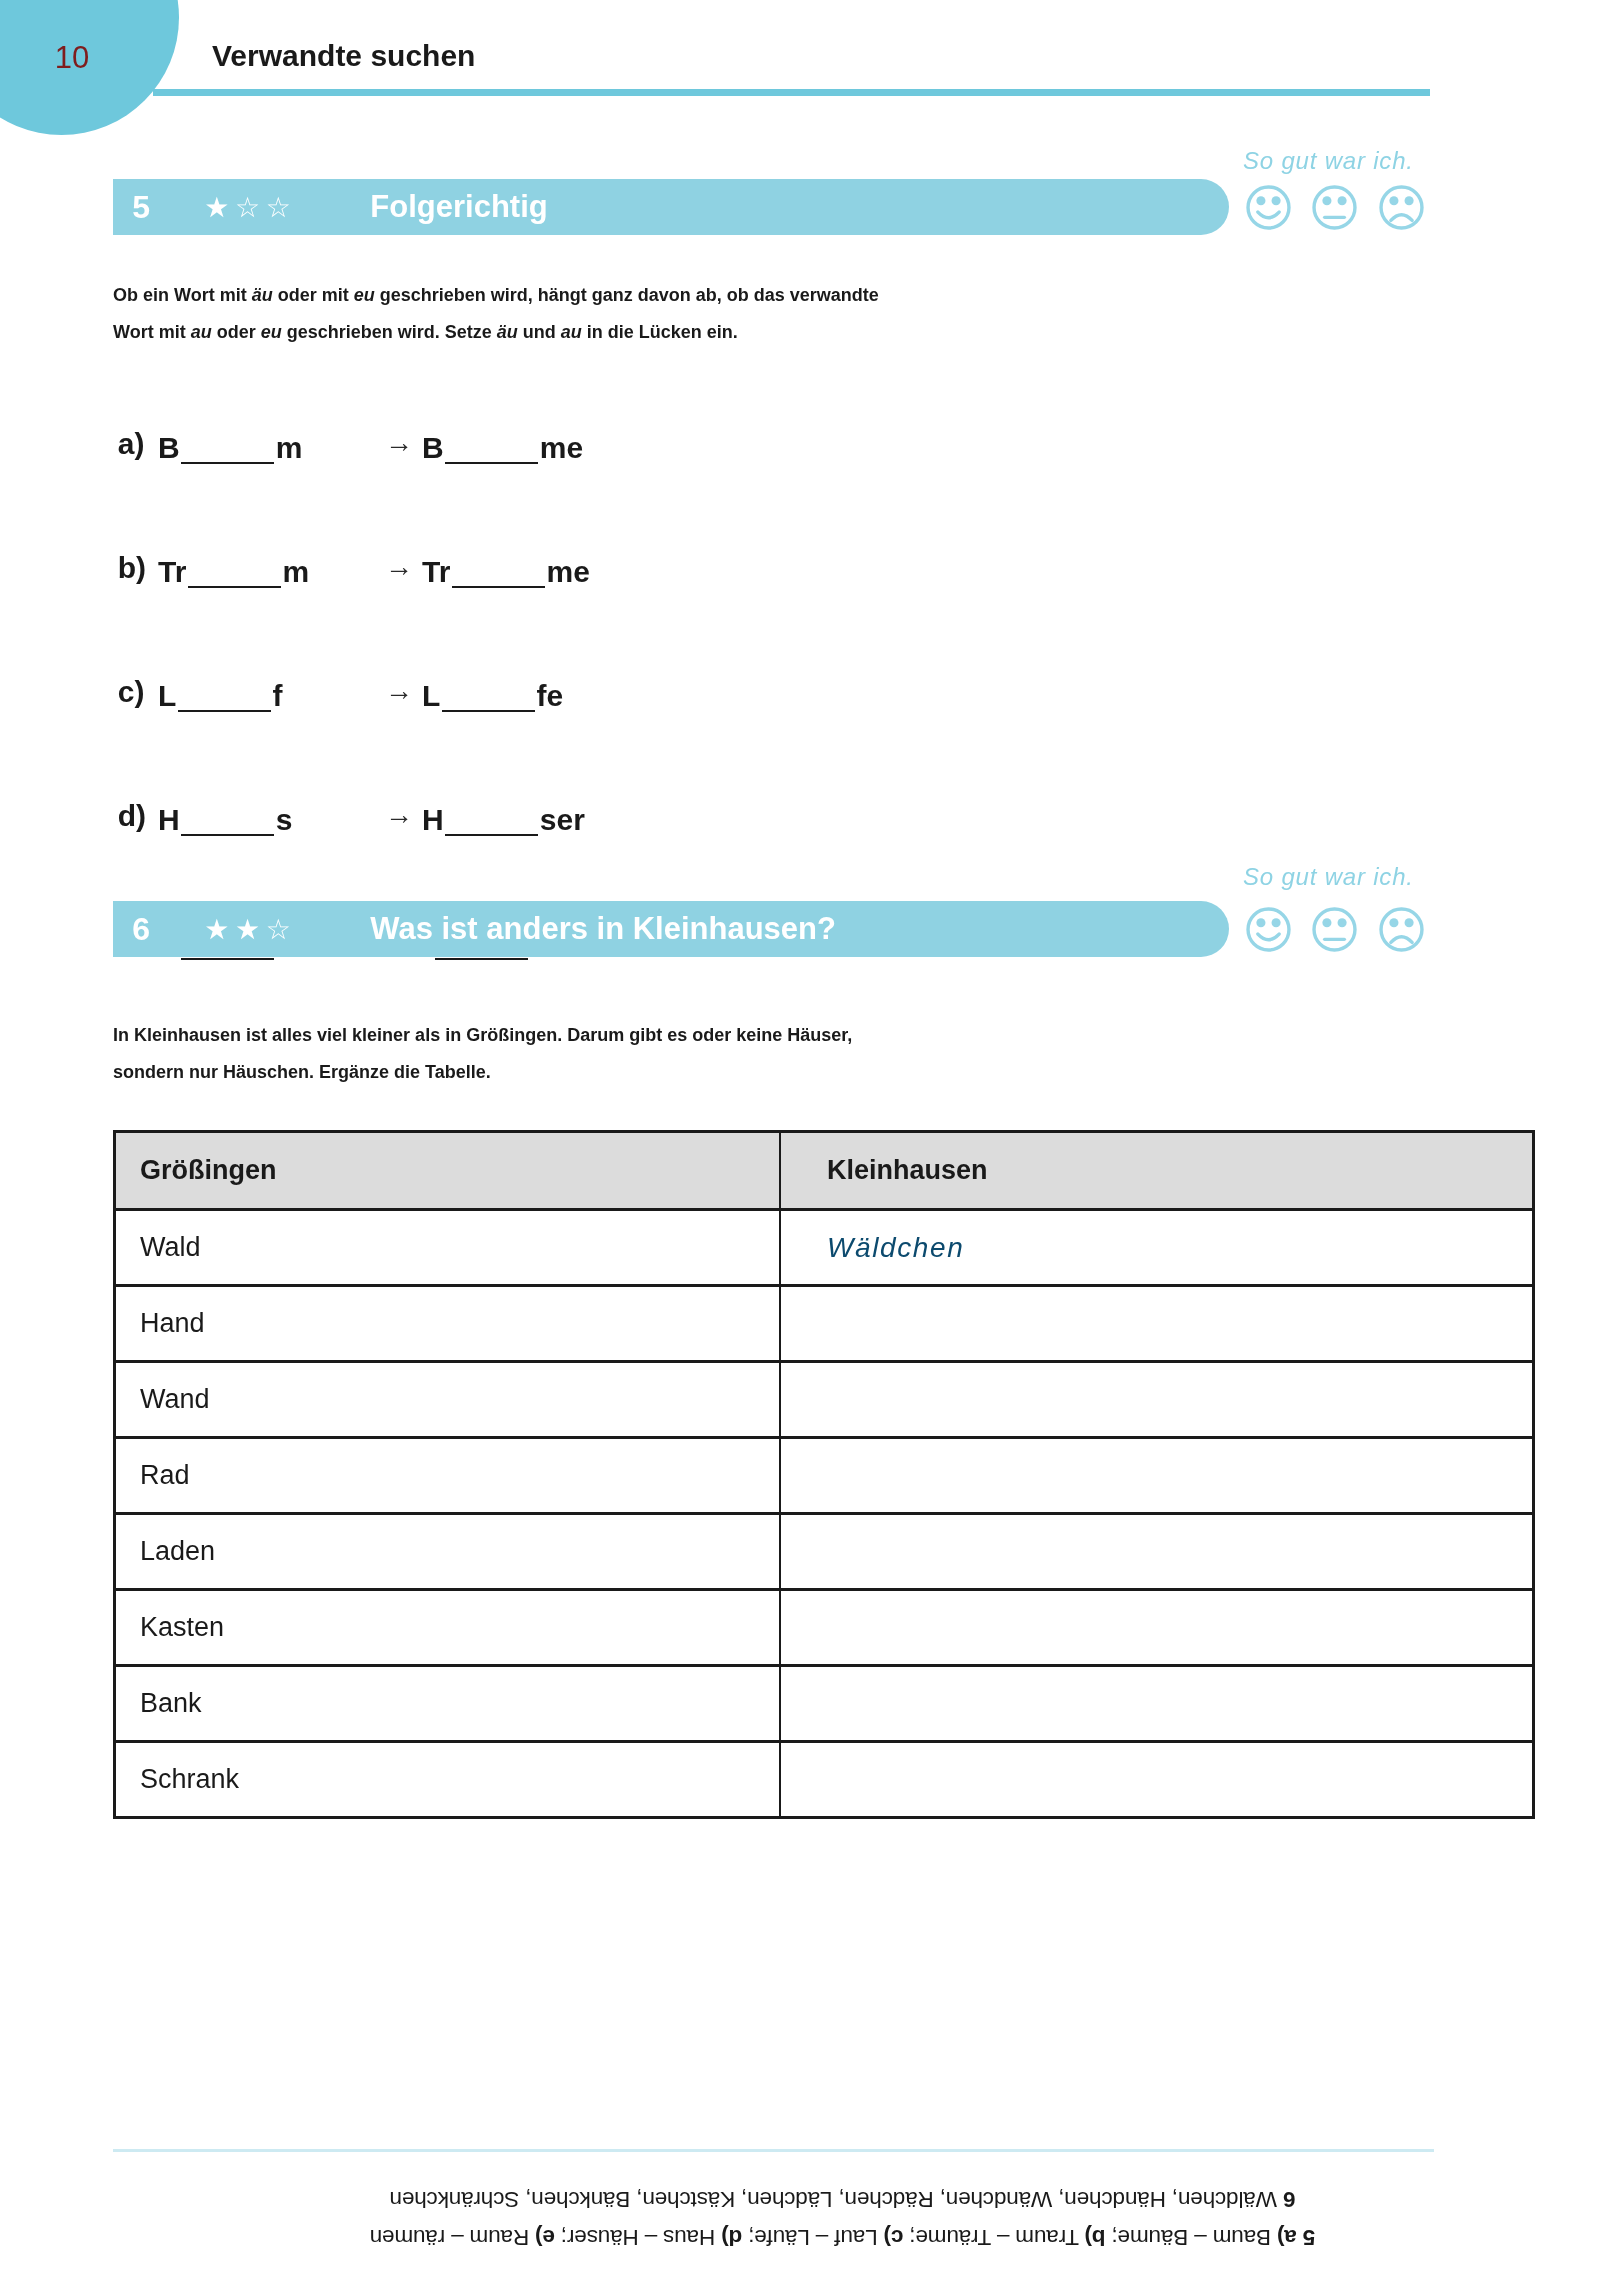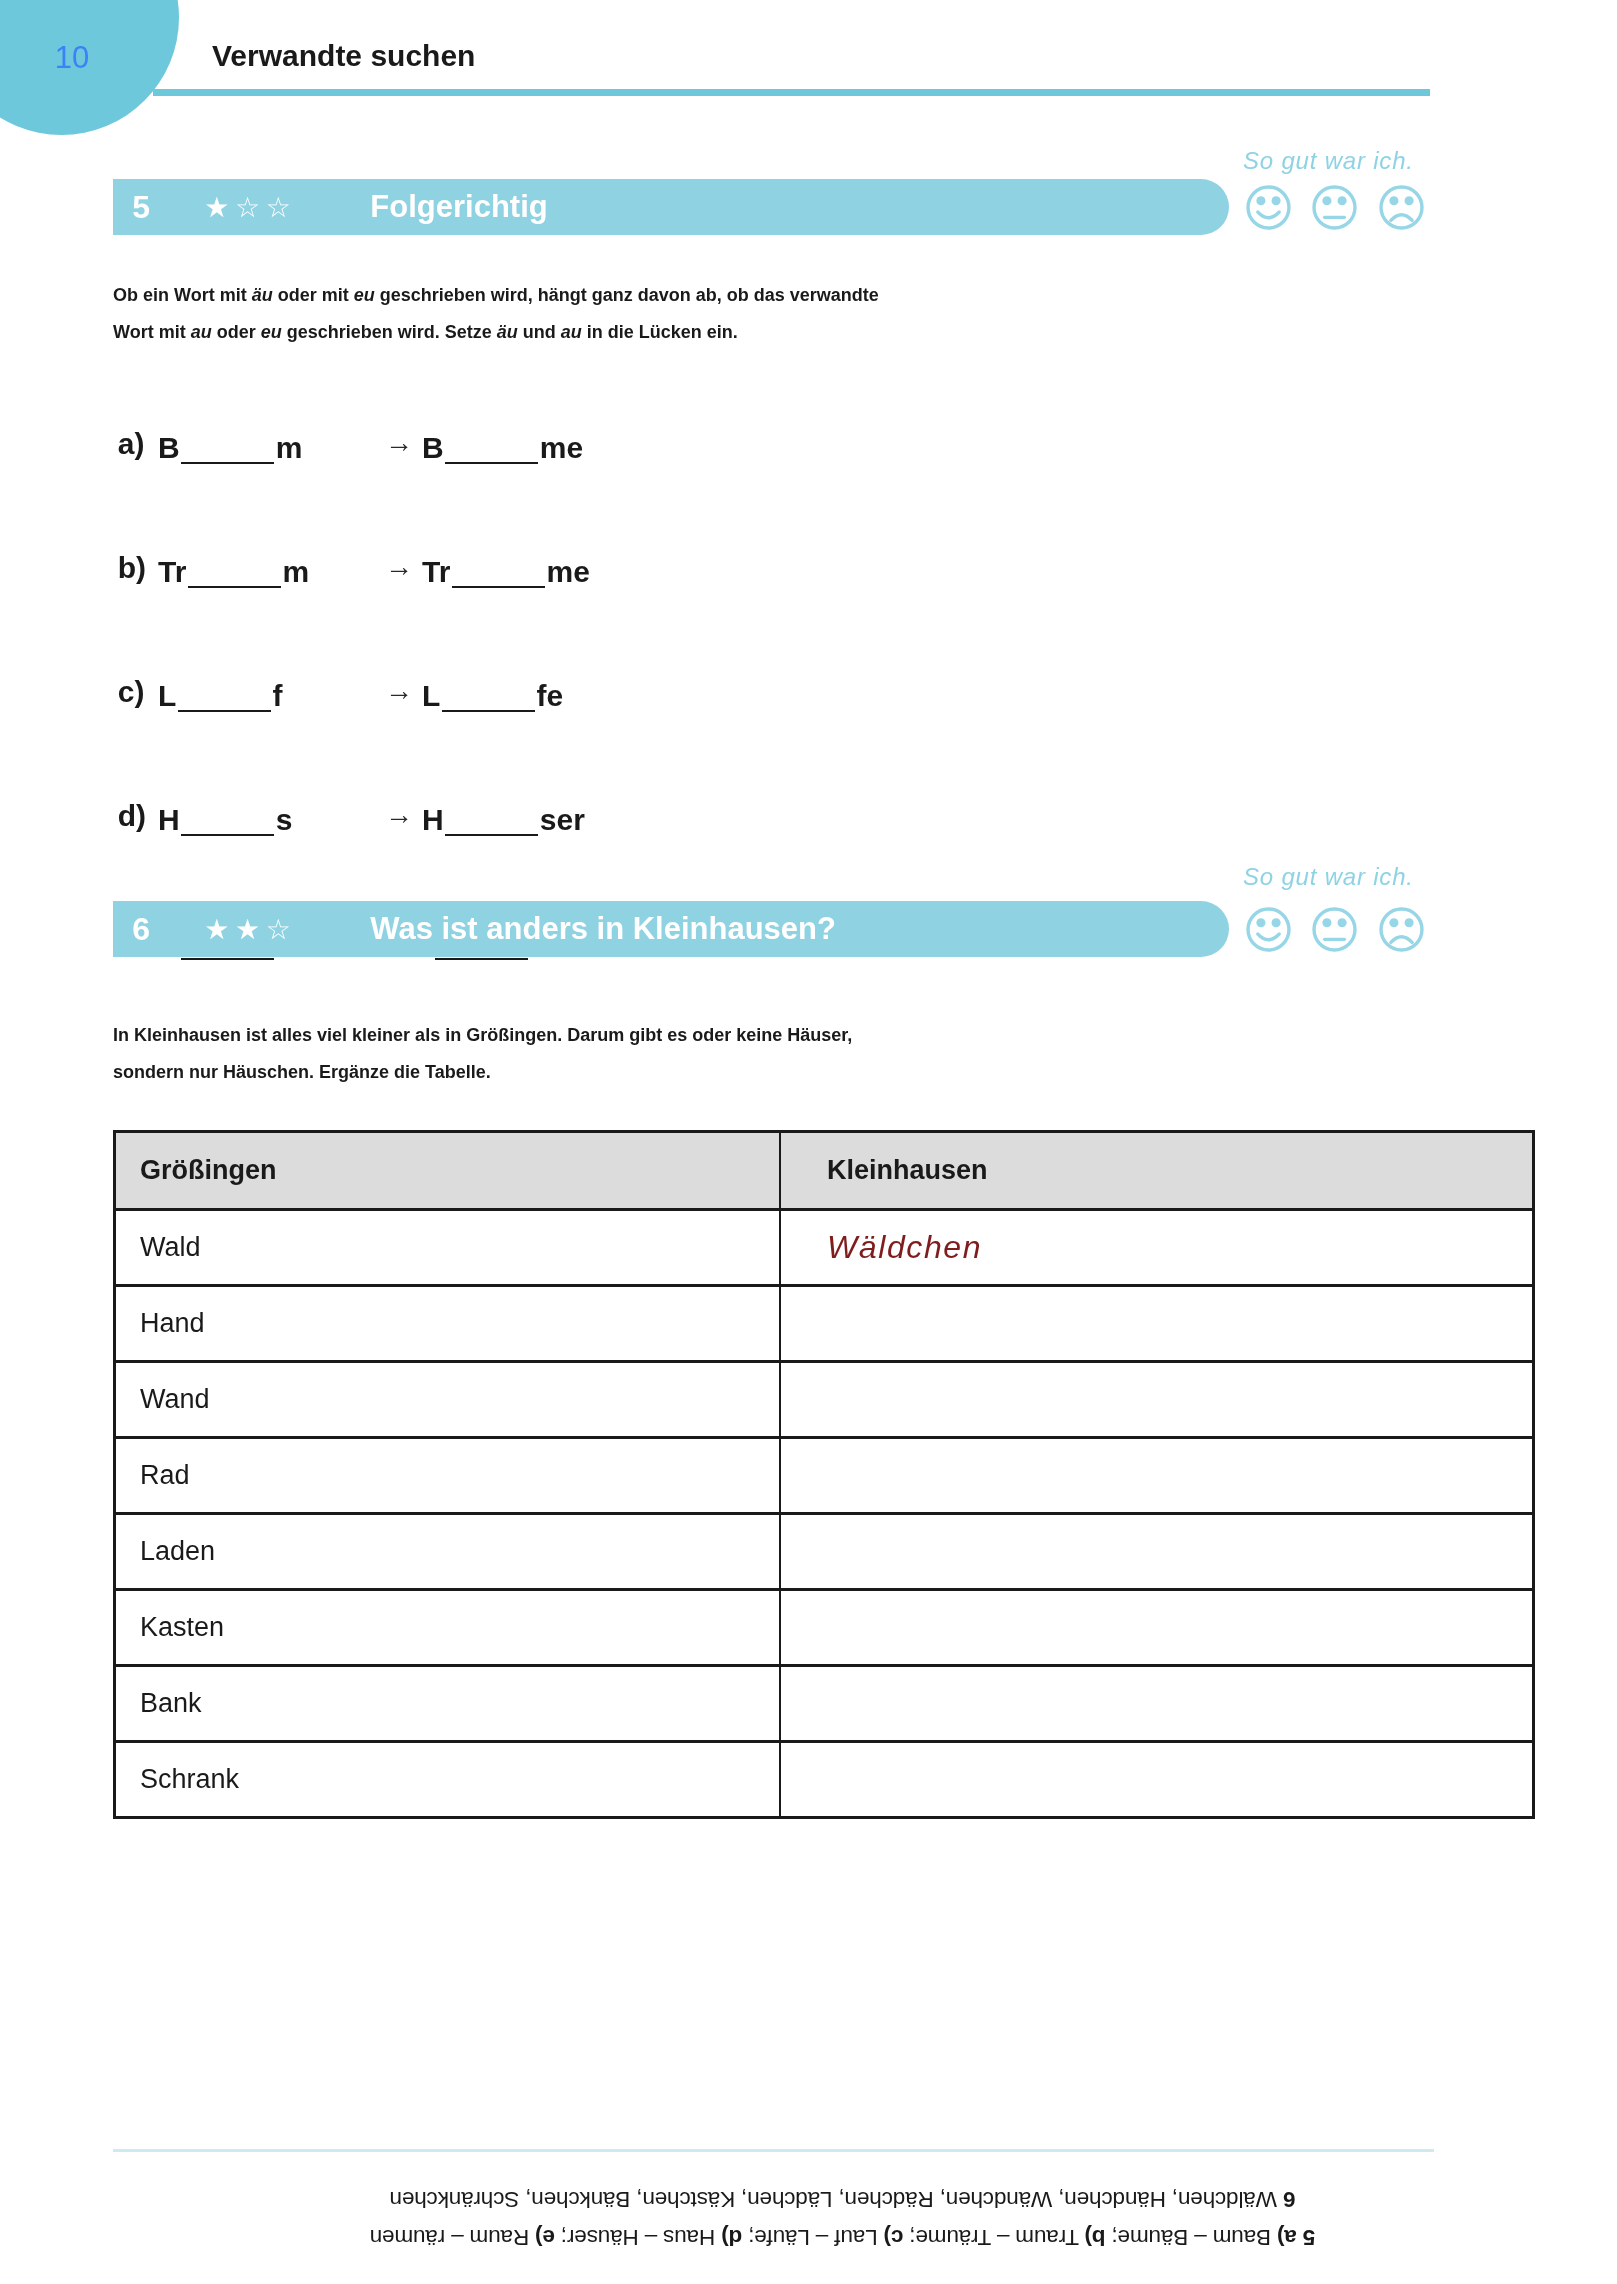--- a/index.html
+++ b/index.html
@@ -3,21 +3,21 @@
 <meta charset="utf-8">
 <style>
   html,body{margin:0;padding:0;background:#ffffff;}
   .page{position:relative;width:1618px;height:2284px;background:#ffffff;
         font-family:"Liberation Sans",sans-serif;color:#1a1a1a;overflow:hidden;}
 
   
   .corner-circle{position:absolute;left:-56px;top:-100px;width:235px;height:235px;
                  border-radius:50%;background:#6ec8dc;z-index:2;}
   .page-number{position:absolute;left:47px;top:40px;width:50px;text-align:center;
-               font-size:31px;color:#3b82f6;z-index:3;}
+               font-size:31px;color:#7f1d1d;z-index:3;}
   .header-title{position:absolute;left:212px;top:39px;font-size:30px;font-weight:bold;z-index:3;}
   .header-rule{position:absolute;left:153px;top:89px;width:1277px;height:7.3px;background:#6ec8dc;z-index:1;}
 
   
   .banner{position:absolute;left:113px;width:1116px;height:56px;background:#8fd2e2;
           border-radius:0 28px 28px 0;color:#fff;display:flex;align-items:center;}
   #banner5{top:179px;} #banner6{top:901px;}
   .banner .num{margin-left:19.3px;width:32px;font-size:32px;font-weight:bold;}
   .banner .stars{margin-left:40px;width:110px;font-size:28px;letter-spacing:5.6px;white-space:nowrap;}
   .banner .title{margin-left:56px;font-size:31px;font-weight:bold;white-space:nowrap;}
@@ -48,21 +48,21 @@
   
   #vocab-table{position:absolute;left:113px;top:1130px;width:1422px;
                border:3.2px solid #1a1a1a;box-sizing:border-box;background:#fff;}
   .t-header{display:flex;height:75px;background:#dcdcdc;border-bottom:3.2px solid #1a1a1a;}
   .t-row{display:flex;height:73px;border-bottom:3.2px solid #1a1a1a;background:#fff;}
   .t-row:last-child{border-bottom:none;}
   .t-cell-left{width:665px;border-right:2.4px solid #1a1a1a;display:flex;align-items:center;
                padding-left:24px;box-sizing:border-box;font-size:27px;}
   .t-cell-right{flex:1;display:flex;align-items:center;padding-left:26px;font-size:27px;margin-left:20px;}
   .t-header .t-cell-left,.t-header .t-cell-right{font-weight:bold;}
-  .handwritten{font-size:32px;font-style:italic;color:#7f1d1d;letter-spacing:1.6px;font-weight:500;}
+  .handwritten{font-size:28px;font-style:italic;color:#0c4a6e;letter-spacing:1.6px;font-weight:500;}
 
   
   .footer-rule{position:absolute;left:113px;top:2149px;width:1321px;height:3.2px;background:#cdeaf2;}
   #answer-key{position:absolute;left:210px;top:2180px;width:1265px;text-align:center;
               font-size:22.6px;line-height:38px;letter-spacing:-0.2px;
               transform:rotate(180deg);}
 </style>
 </head>
 <body>
 

